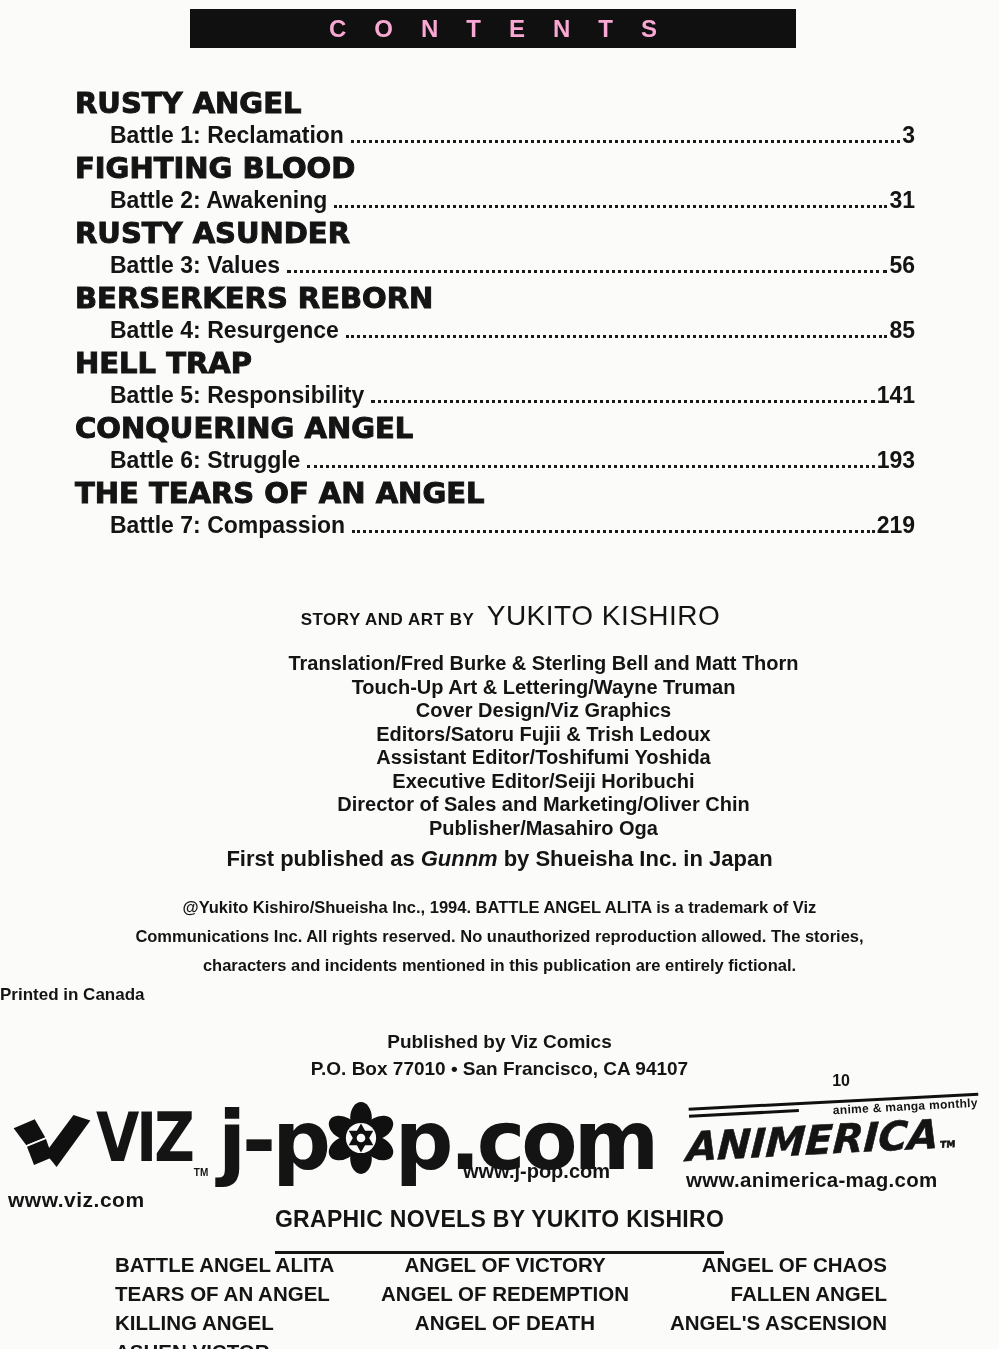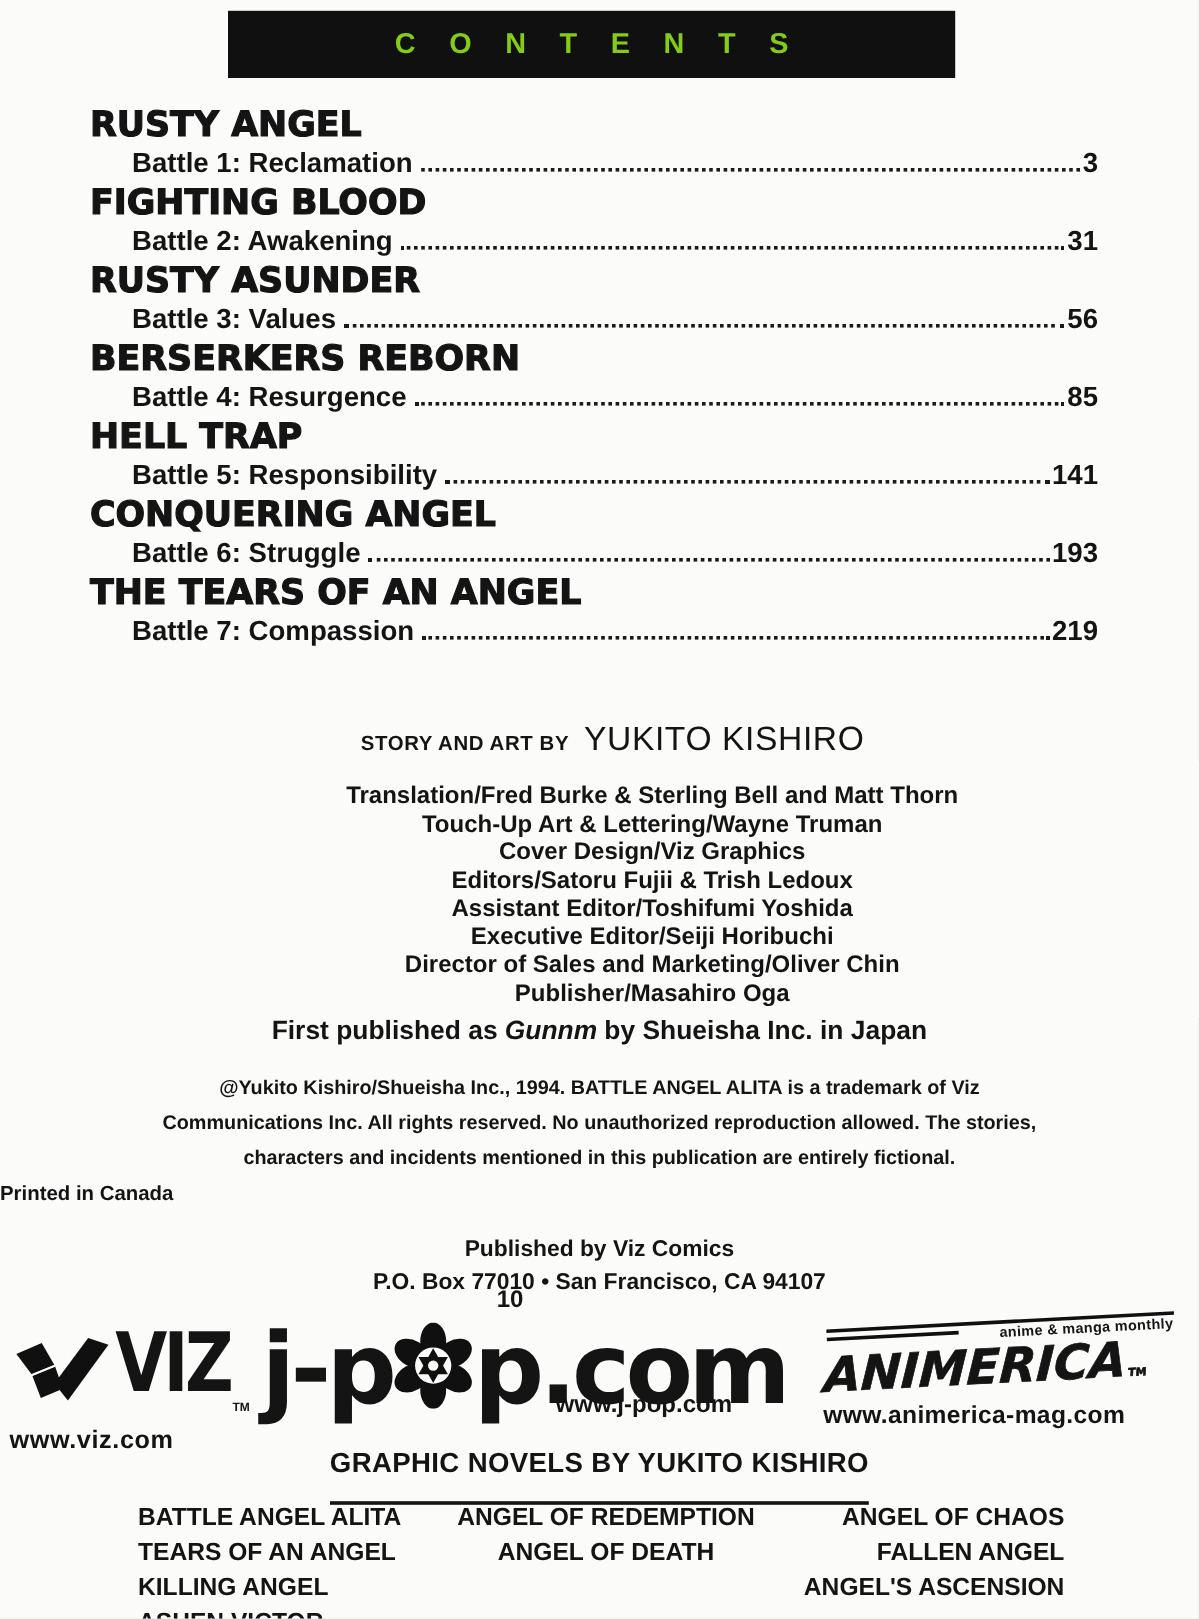--- a/index.html
+++ b/index.html
@@ -3,22 +3,22 @@
 <meta charset="utf-8">
 <style>
   html,body{margin:0;padding:0;background:#e8e8e6;}
   .page{
     position:relative;width:999px;height:1349px;margin:0 auto;
     background:#fbfbfa;color:#141414;overflow:hidden;
     font-family:"Liberation Sans",sans-serif;
   }
   
   .contents-bar{
-    position:absolute;left:190px;top:9px;width:606px;height:56px;
-    background:#101010;color:#84cc16;display:flex;align-items:center;justify-content:center;
+    position:absolute;left:190px;top:9px;width:606px;height:39px;
+    background:#101010;color:#f9a8d4;display:flex;align-items:center;justify-content:center;
     font-weight:bold;font-size:24px;letter-spacing:28px;text-indent:28px;
   }
   
   .toc{position:absolute;left:75px;top:86px;width:840px;}
   .chapter{margin-bottom:1px;}
   .chapter-title{
     font-family:"DejaVu Sans","Liberation Sans",sans-serif;
     font-size:29px;font-weight:bold;line-height:34px;letter-spacing:0px;
     -webkit-text-stroke:1px #141414;
   }
@@ -34,22 +34,22 @@
     font-size:20px;font-weight:bold;line-height:23.5px;padding-left:44px;}
   .first-published{position:absolute;left:0;top:846px;width:100%;text-align:center;
     font-size:22px;font-weight:bold;}
   .fp-italic{font-style:italic;margin:0 6px;}
   .copyright{position:absolute;left:0;top:893px;width:100%;text-align:center;
     font-size:16.5px;font-weight:bold;line-height:29px;}
   .printed{position:absolute;left:0;top:985px;width:100%;
     font-size:17px;font-weight:bold;}
   .published{position:absolute;left:0;top:1028px;width:100%;text-align:center;
     font-size:19px;font-weight:bold;line-height:27px;}
-  .book-page-number{position:absolute;left:0;top:1072px;width:850px;text-align:center;
-    font-size:20px;font-weight:bold;}
+  .book-page-number{position:absolute;left:0;top:1072px;width:850px;text-align:right;
+    font-size:16px;font-weight:bold;}
   
   .viz-logo{position:absolute;left:8px;top:1102px;width:200px;}
   .viz-top{display:flex;align-items:flex-start;}
   .viz-word{font-family:"DejaVu Sans",sans-serif;font-size:56px;font-weight:bold;
     letter-spacing:-3px;line-height:58px;display:inline-block;transform:scaleY(1.22);transform-origin:top;}
   .viz-tm{font-size:10px;font-weight:bold;align-self:flex-end;margin:0 0 6px 2px;}
   .viz-url{font-size:21px;font-weight:bold;margin-top:4px;letter-spacing:.5px;}
   .jpop-logo{position:absolute;left:218px;top:1096px;width:450px;}
   .jpop-word{display:flex;align-items:center;font-family:"DejaVu Sans",sans-serif;
     font-size:82px;font-weight:bold;letter-spacing:-4px;line-height:80px;}
@@ -232,20 +232,21 @@
     <span>GRAPHIC NOVELS BY YUKITO KISHIRO</span>
   </div>
 
   <div class="gn-col gn-col1">
     <div>BATTLE ANGEL ALITA</div>
     <div>TEARS OF AN ANGEL</div>
     <div>KILLING ANGEL</div>
     <div>ASHEN VICTOR</div>
   </div>
   <div class="gn-col gn-col2">
+    <div>ANGEL OF VICTORY</div>
     <div>ANGEL OF REDEMPTION</div>
     <div>ANGEL OF DEATH</div>
   </div>
   <div class="gn-col gn-col3">
     <div>ANGEL OF CHAOS</div>
     <div>FALLEN ANGEL</div>
     <div>ANGEL'S ASCENSION</div>
   </div>
 
 </div>

